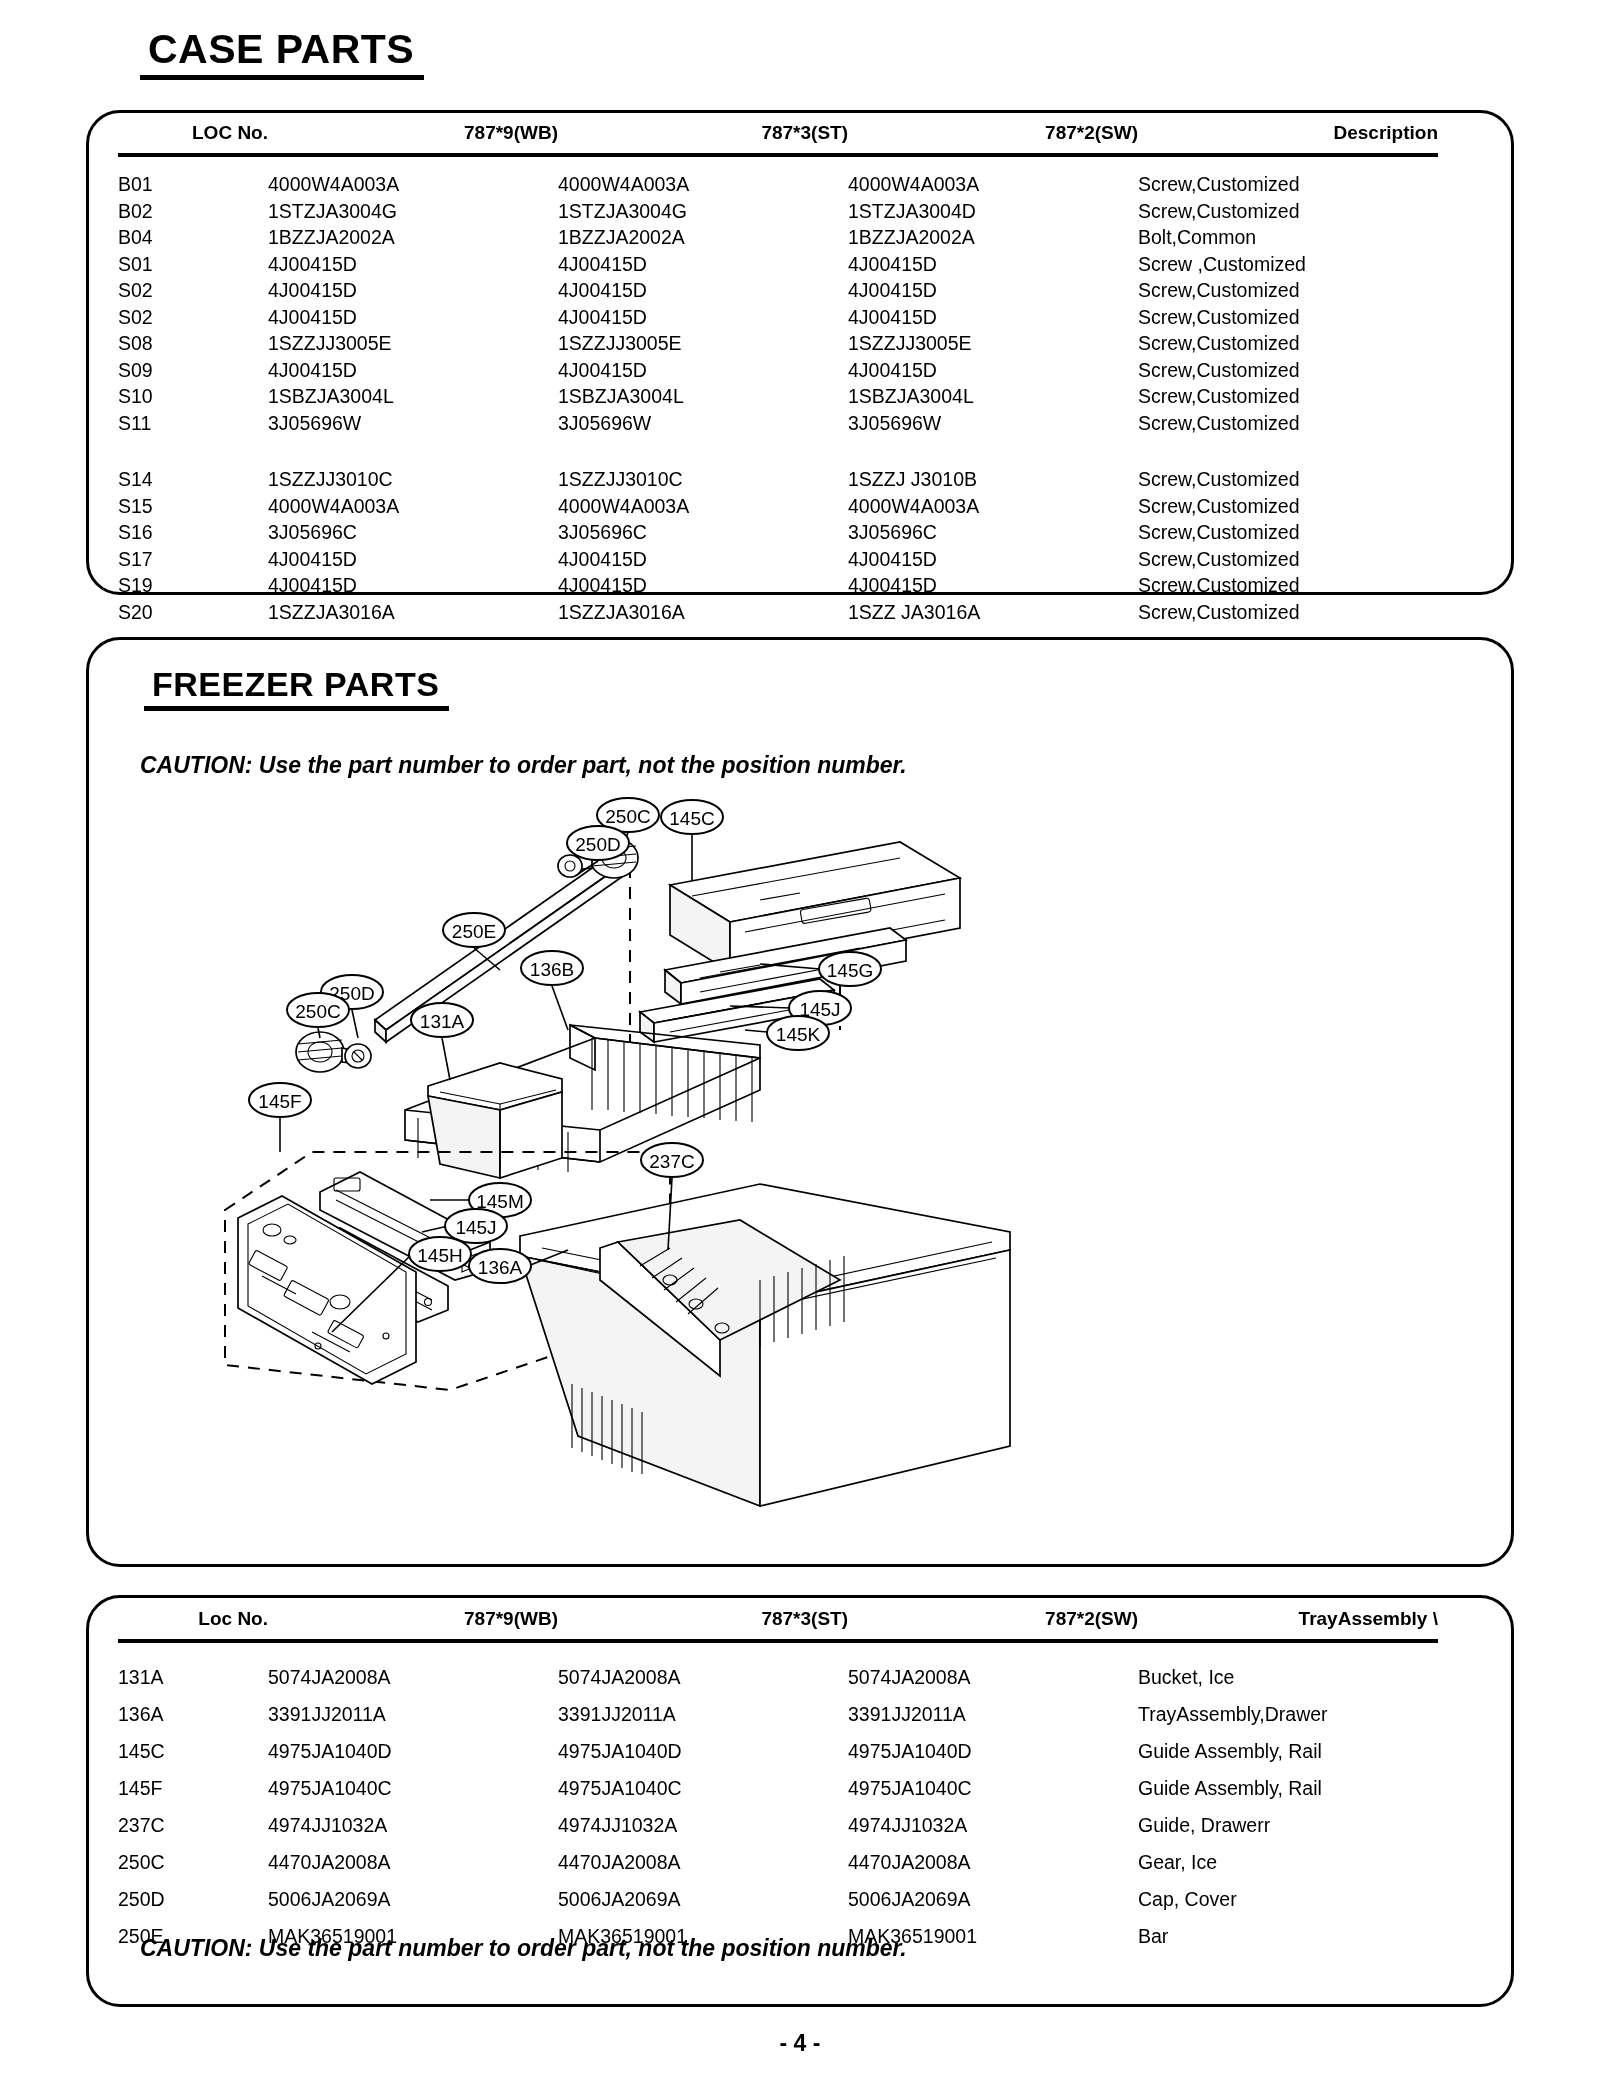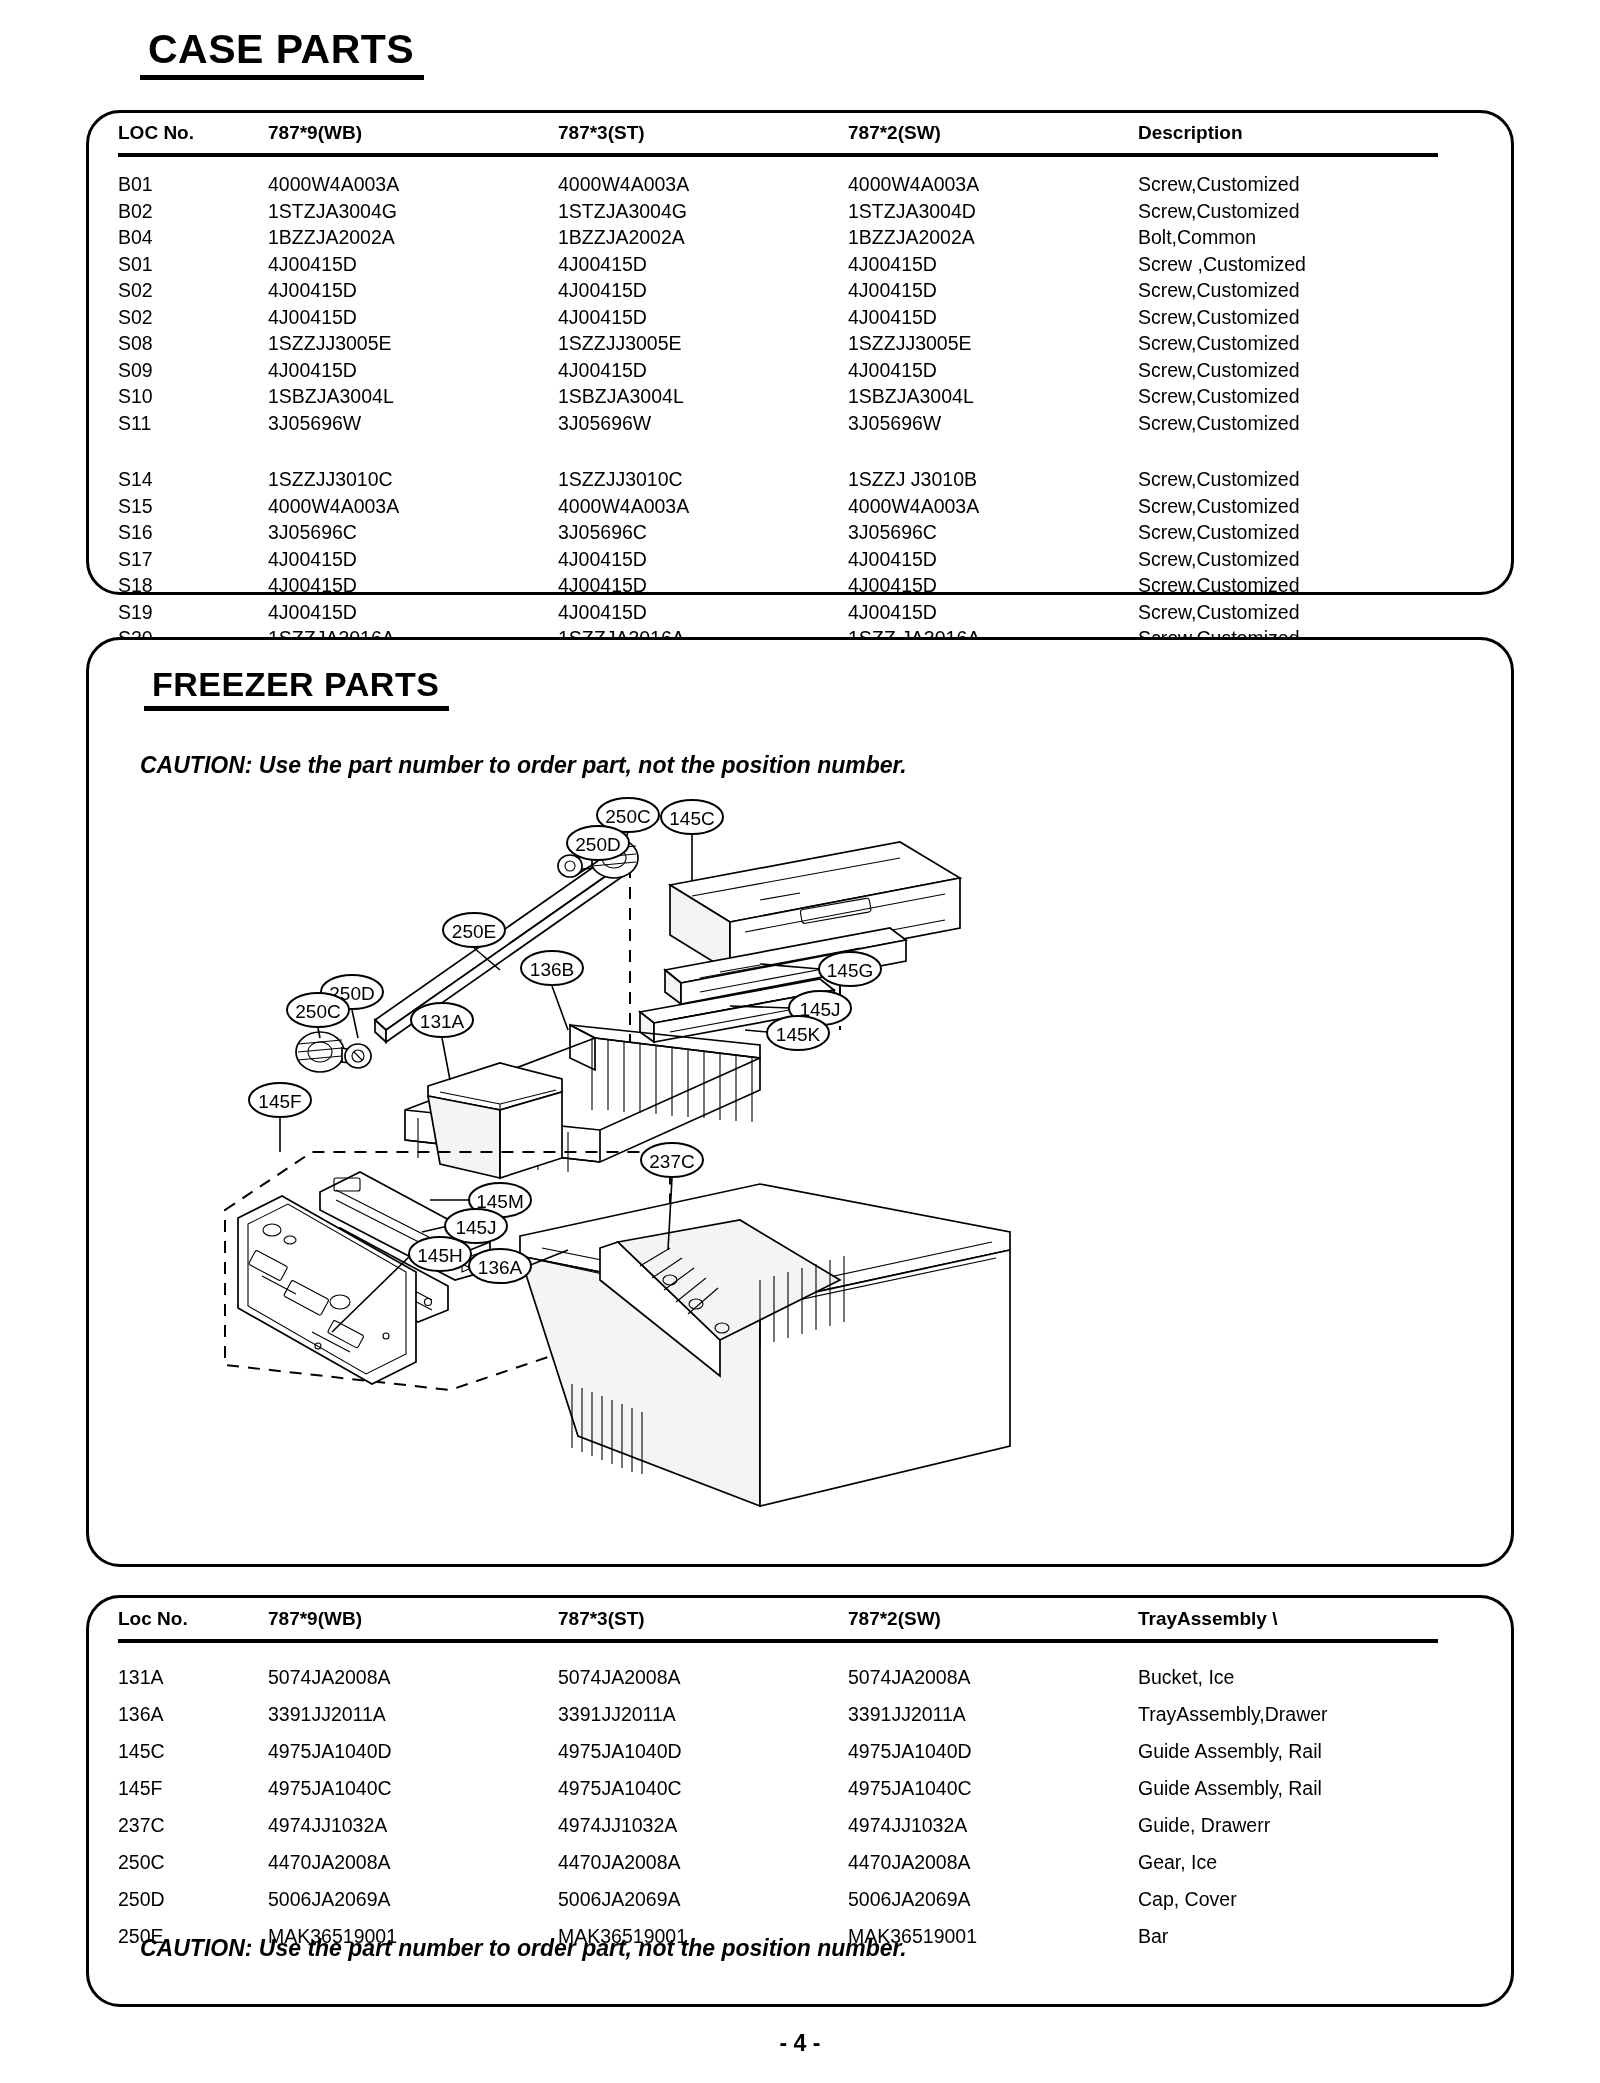--- a/index.html
+++ b/index.html
@@ -59,21 +59,21 @@
 
   
   .parts-table {
     position: absolute;
     border-collapse: collapse;
     font-size: 19px;
     table-layout: fixed;
   }
   .parts-table th {
     font-weight: bold;
-    text-align: left;
+    text-align: right;
     font-size: 19px;
     padding: 0 0 9px 0;
     vertical-align: bottom;
   }
   .parts-table thead tr {
     border-bottom: 4px solid #000;
   }
   .parts-table td {
     padding: 0;
     height: 26.5px;
@@ -271,27 +271,20 @@
         </tr>
         <tr>
           <td>S16</td>
           <td>3J05696C</td>
           <td>3J05696C</td>
           <td>3J05696C</td>
           <td>Screw,Customized</td>
         </tr>
         <tr>
           <td>S17</td>
-          <td>4J00415D</td>
-          <td>4J00415D</td>
-          <td>4J00415D</td>
-          <td>Screw,Customized</td>
-        </tr>
-        <tr>
-          <td>S18</td>
           <td>4J00415D</td>
           <td>4J00415D</td>
           <td>4J00415D</td>
           <td>Screw,Customized</td>
         </tr>
         <tr>
           <td>S19</td>
           <td>4J00415D</td>
           <td>4J00415D</td>
           <td>4J00415D</td>

